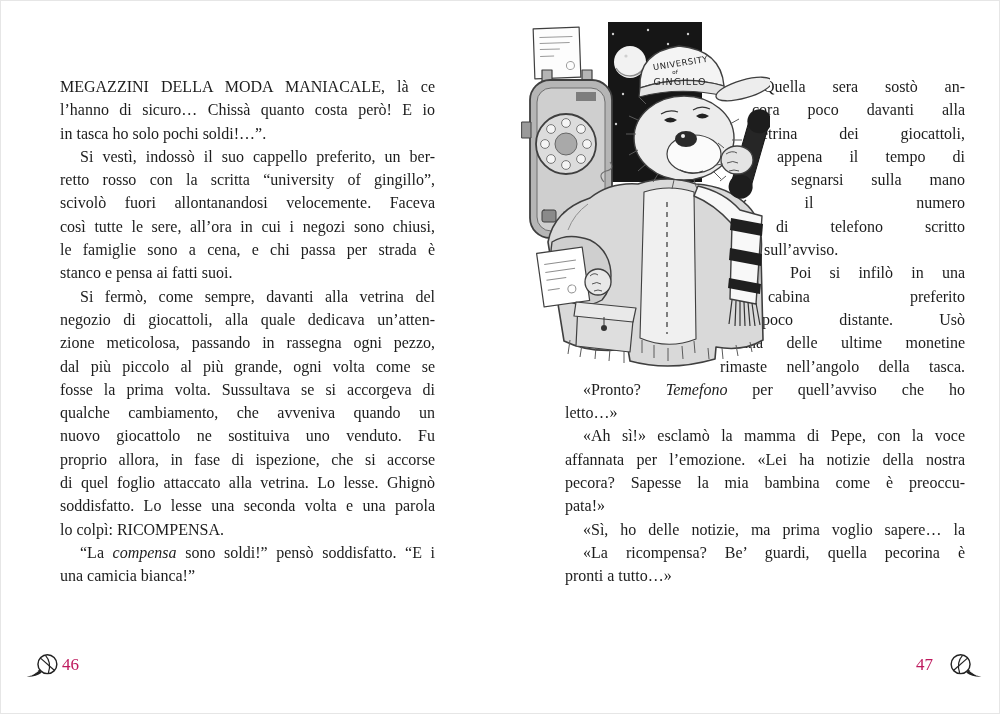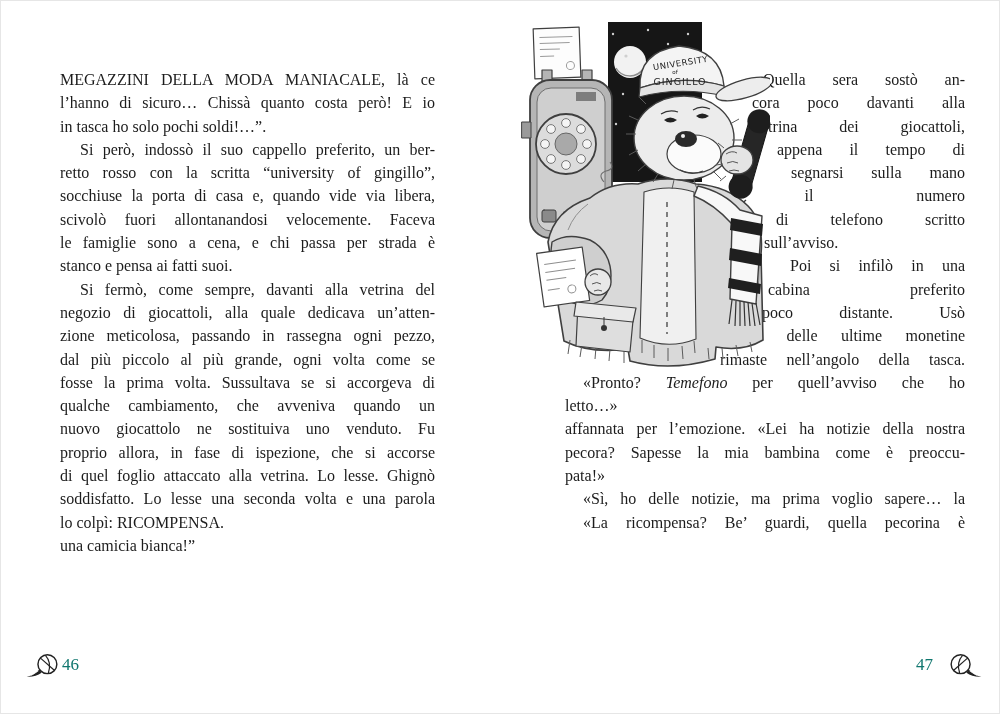--- a/index.html
+++ b/index.html
@@ -1,84 +1,87 @@
 <!DOCTYPE html>
 <html><head>
 <meta charset="utf-8">
 <style>
   html,body{margin:0;padding:0;background:#fff;}
   .spread{position:relative;width:1000px;height:714px;background:#fff;overflow:hidden;
           box-shadow:inset 0 0 0 1px #e6e6e6;font-family:"Liberation Serif",serif;color:#1c1c1c;}
-  .text-block{position:absolute;top:68px;font-size:16px;line-height:23.3px;}
+  .text-block{position:absolute;top:75px;font-size:16px;line-height:23.3px;}
   #left-text{left:60px;width:375px;}
   #right-text{left:565px;width:400px;}
   .line{text-align:justify;text-align-last:justify;}
   .line.end{text-align:left;text-align-last:left;}
   .line i{font-style:italic;}
-  .pagenum{position:absolute;top:655px;font-size:17px;color:#0f766e;}
+  .pagenum{position:absolute;top:655px;font-size:17px;color:#be185d;}
   #pn-left{left:62px;}
   #pn-right{left:916px;}
   .ornament{position:absolute;top:652px;width:36px;height:28px;}
   #orn-left{left:24px;}
   #orn-right{left:948px;transform:scaleX(-1);}
   #illustration{position:absolute;left:518px;top:4px;width:252px;height:372px;}
   svg{display:block;}
   .sk{stroke:#3f3f3f;stroke-linejoin:round;stroke-linecap:round;}
   .capword{font-family:"DejaVu Sans",sans-serif;fill:#222;}
 </style>
 </head>
 <body>
 
 <div class="spread">
 
   <div class="text-block" id="left-text">
       <div class="line">MEGAZZINI DELLA MODA MANIACALE, là ce</div>
       <div class="line">l’hanno di sicuro… Chissà quanto costa però! E io</div>
       <div class="line end">in tasca ho solo pochi soldi!…”.</div>
-      <div class="line" style="margin-left: 20px;">Si però, indossò il suo cappello preferito, un ber-</div>
+      <div class="line" style="margin-left: 20px;">Si vestì, indossò il suo cappello preferito, un ber-</div>
       <div class="line">retto rosso con la scritta “university of gingillo”,</div>
-      <div class="line">socchiuse la porta di casa e, quando vide via libera,</div>
       <div class="line">scivolò fuori allontanandosi velocemente. Faceva</div>
+      <div class="line">così tutte le sere, all’ora in cui i negozi sono chiusi,</div>
       <div class="line">le famiglie sono a cena, e chi passa per strada è</div>
       <div class="line end">stanco e pensa ai fatti suoi.</div>
       <div class="line" style="margin-left: 20px;">Si fermò, come sempre, davanti alla vetrina del</div>
       <div class="line">negozio di giocattoli, alla quale dedicava un’atten-</div>
       <div class="line">zione meticolosa, passando in rassegna ogni pezzo,</div>
       <div class="line">dal più piccolo al più grande, ogni volta come se</div>
       <div class="line">fosse la prima volta. Sussultava se si accorgeva di</div>
       <div class="line">qualche cambiamento, che avveniva quando un</div>
       <div class="line">nuovo giocattolo ne sostituiva uno venduto. Fu</div>
       <div class="line">proprio allora, in fase di ispezione, che si accorse</div>
       <div class="line">di quel foglio attaccato alla vetrina. Lo lesse. Ghignò</div>
       <div class="line">soddisfatto. Lo lesse una seconda volta e una parola</div>
       <div class="line end">lo colpì: RICOMPENSA.</div>
+      <div class="line" style="margin-left: 20px;">“La <i>compensa</i> sono soldi!” pensò soddisfatto. “E i</div>
       <div class="line end">una camicia bianca!”</div>
     </div>
 
   <div class="text-block" id="right-text">
       <div class="line" style="margin-left: 198px;">Quella sera sostò an-</div>
       <div class="line" style="margin-left: 187px;">cora poco davanti alla</div>
       <div class="line" style="margin-left: 188px;">vetrina dei giocattoli,</div>
       <div class="line" style="margin-left: 212px;">appena il tempo di</div>
       <div class="line" style="margin-left: 226px;">segnarsi sulla mano</div>
       <div class="line" style="margin-left: 96px;">pelosa il numero</div>
       <div class="line" style="margin-left: 211px;">di telefono scritto</div>
       <div class="line end" style="margin-left: 199px;">sull’avviso.</div>
       <div class="line" style="margin-left: 225px;">Poi si infilò in una</div>
       <div class="line" style="margin-left: 203px;">cabina preferito</div>
       <div class="line" style="margin-left: 197px;">poco distante. Usò</div>
       <div class="line" style="margin-left: 175px;">una delle ultime monetine</div>
       <div class="line" style="margin-left: 155px;">rimaste nell’angolo della tasca.</div>
       <div class="line" style="margin-left: 18px;">«Pronto? <i>Temefono</i> per quell’avviso che ho</div>
       <div class="line end">letto…»</div>
+      <div class="line" style="margin-left: 18px;">«Ah sì!» esclamò la mamma di Pepe, con la voce</div>
       <div class="line">affannata per l’emozione. «Lei ha notizie della nostra</div>
       <div class="line">pecora? Sapesse la mia bambina come è preoccu-</div>
       <div class="line end">pata!»</div>
       <div class="line" style="margin-left: 18px;">«Sì, ho delle notizie, ma prima voglio sapere… la</div>
       <div class="line" style="margin-left: 18px;">«La ricompensa? Be’ guardi, quella pecorina è</div>
+      <div class="line end">pronti a tutto…»</div>
     </div>
 
   <svg id="illustration" viewBox="0 0 252 372" aria-hidden="true">
 
     <g>
       <rect x="90" y="18" width="94" height="160" fill="#161616"></rect>
       <circle cx="112" cy="58" r="16" fill="#f2f2f2"></circle>
       <path d="M98,64 a16,16 0 0 0 27,1" fill="none" stroke="#8d8d8d" stroke-width="1.4"></path>
       <circle cx="108" cy="52" r="1.6" fill="#cfcfcf"></circle>
       <g fill="#cfcfcf">

